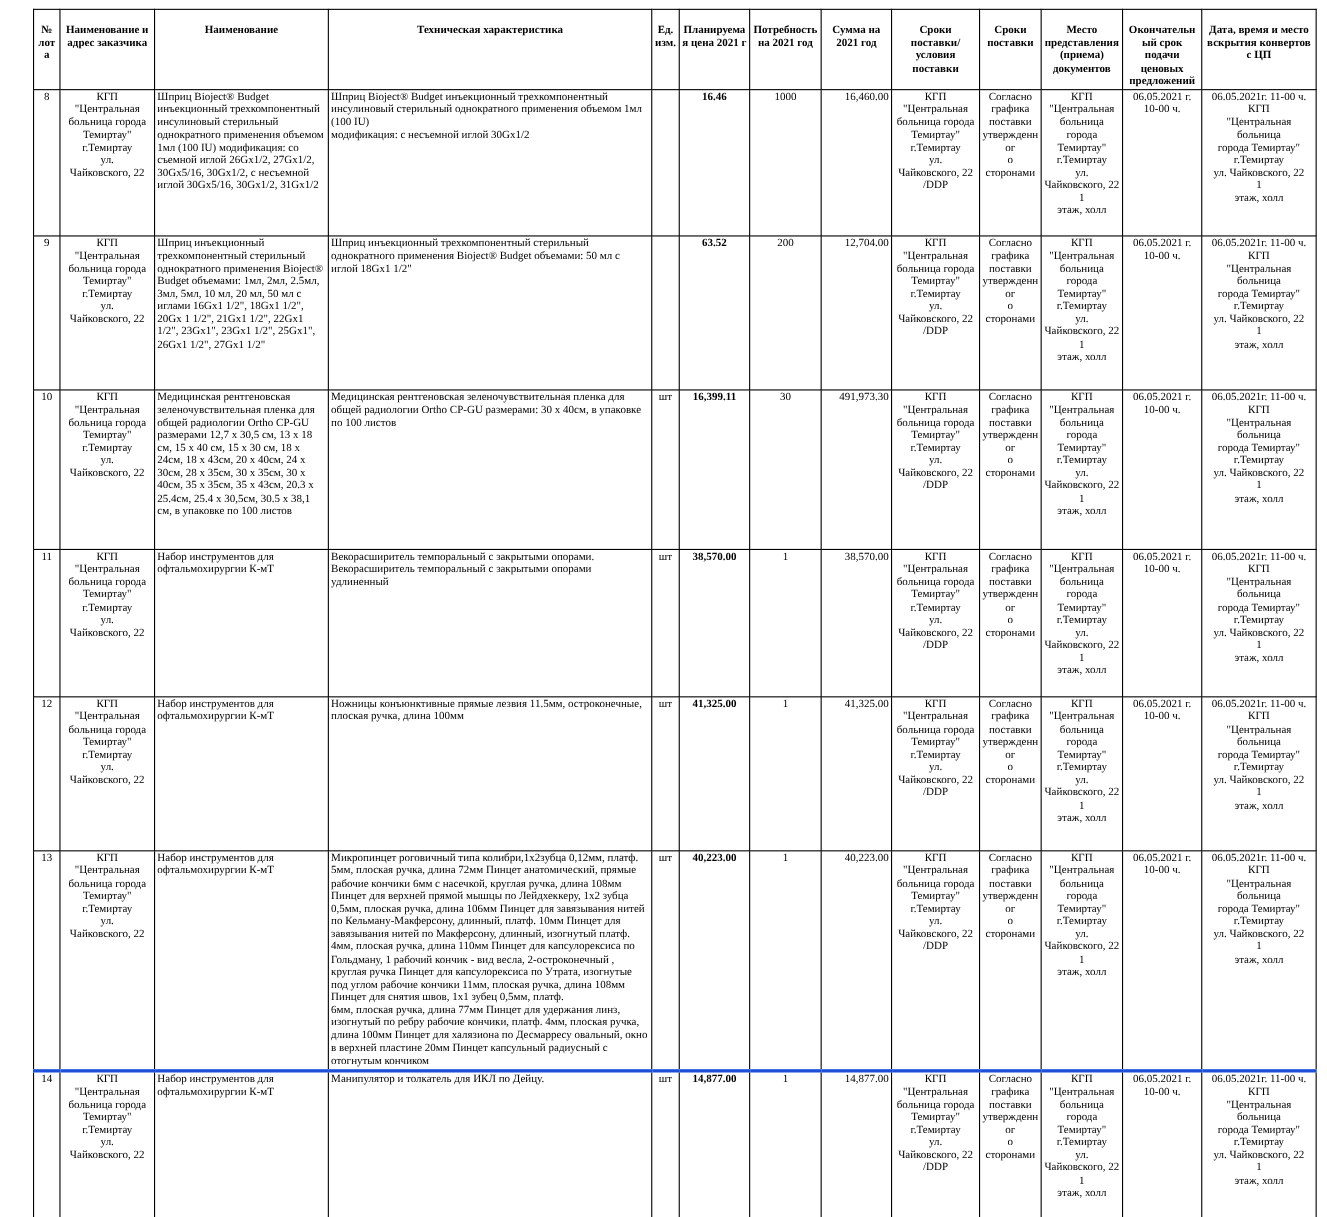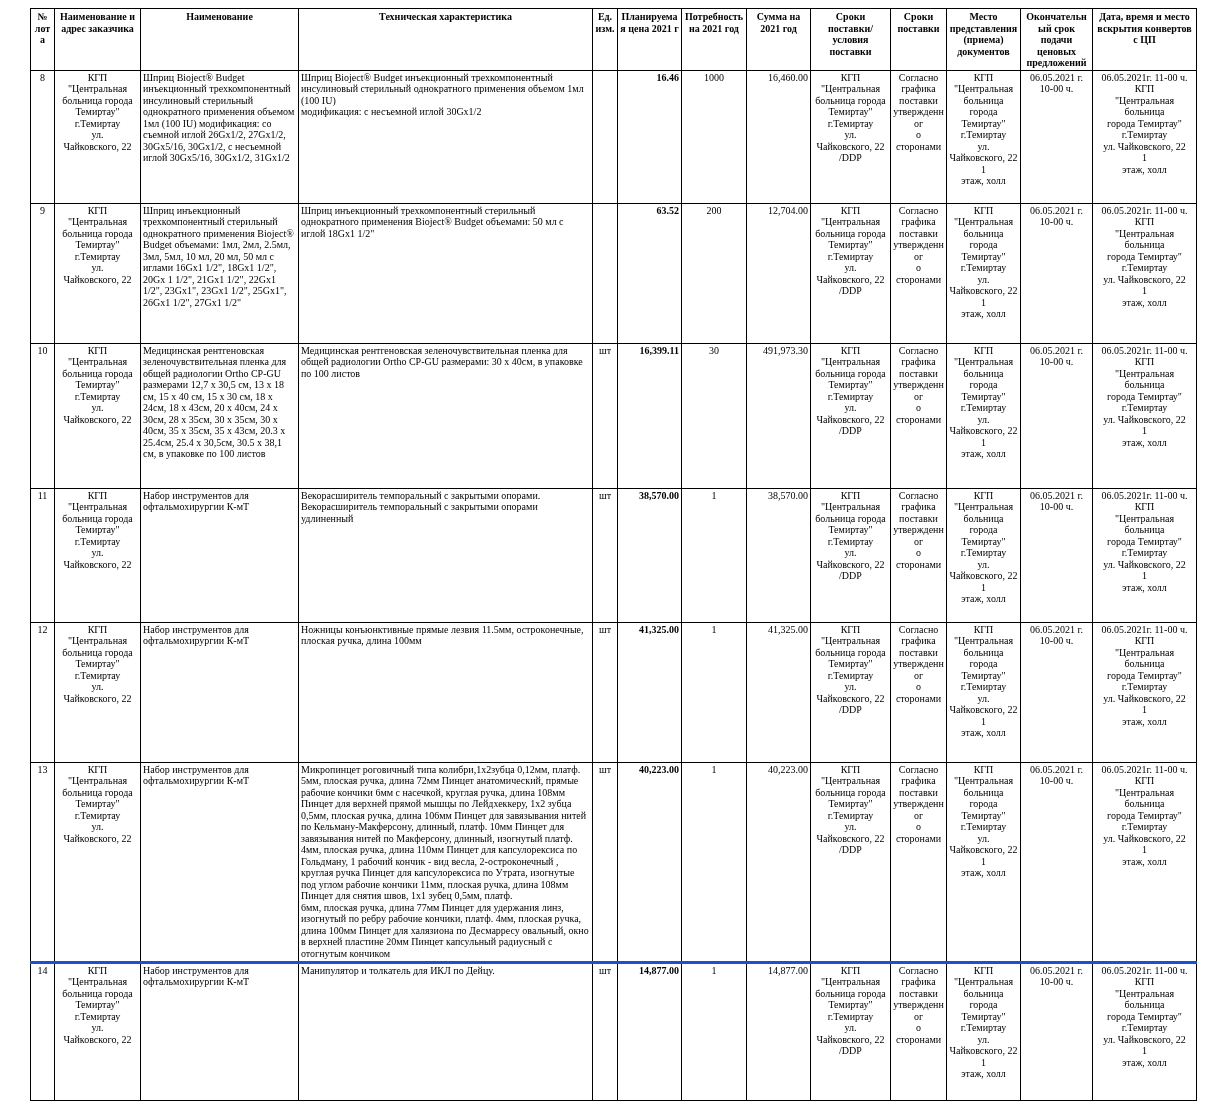--- a/index.html
+++ b/index.html
@@ -26,29 +26,29 @@
     vertical-align: top;
     padding: 1px 2px;
     font-size: 10px;
     line-height: 11.5px;
     overflow: hidden;
     word-wrap: break-word;
   }
   table.proc th {
     font-weight: bold;
     text-align: center;
-    padding-top: 2px;
+    padding-top: 13px;
   }
   
   .c-lot      { text-align: center; }
   .c-cust     { text-align: center; white-space: pre-line; }
   .c-name     { text-align: left; }
   .c-tech     { text-align: left; white-space: pre-line; }
   .c-unit     { text-align: center; }
-  .c-price    { text-align: right; font-weight: bold; }
+  .c-price    { text-align: center; font-weight: bold; }
   .c-qty      { text-align: center; }
   .c-sum      { text-align: right; padding-right: 4px; }
   .c-place    { text-align: center; white-space: pre-line; }
   .c-terms    { text-align: center; white-space: pre-line; }
   .c-docs     { text-align: center; white-space: pre-line; }
   .c-deadline { text-align: center; white-space: pre-line; }
   .c-open     { text-align: center; white-space: pre-line; }
   
   tr.hdr  { height: 52px; }
   tr.r8   { height: 133px; }

